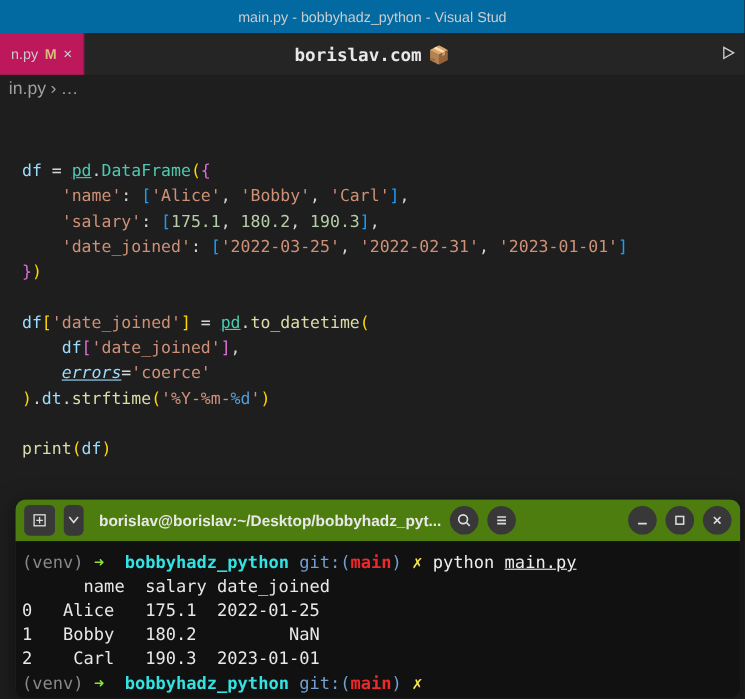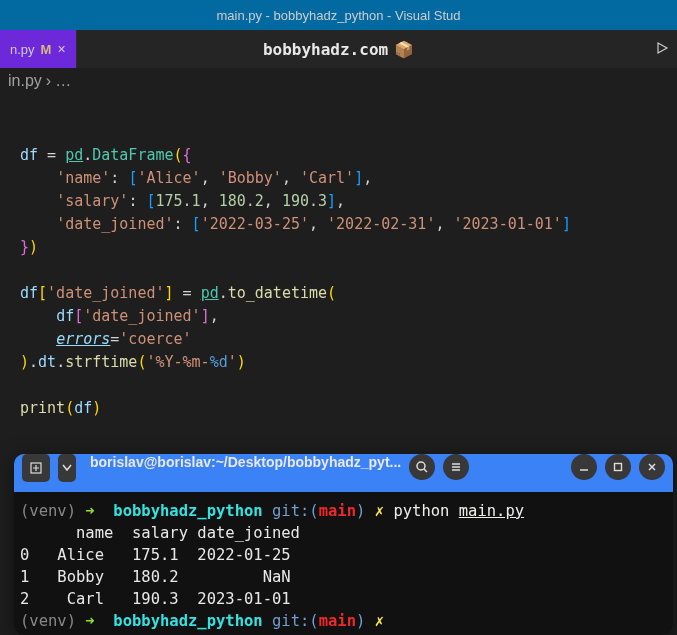--- a/index.html
+++ b/index.html
@@ -24,21 +24,21 @@
   }
   .tab-bar {
     height: 38px;
     background: #252526;
     display: flex;
     align-items: center;
     position: relative;
   }
   .tab {
     height: 100%;
-    background: #6d28d9;
+    background: #be185d;
     display: flex;
     align-items: center;
     padding: 0 10px;
     gap: 6px;
     font-size: 13px;
     font-family: -apple-system, sans-serif;
     border-right: 1px solid #2d2d2d;
   }
   .tab-name { color: #cccccc; }
   .tab-mod { color: #d7ba7d; font-weight: bold; }
@@ -97,22 +97,23 @@
     right: 4px;
     top: 454px;
     bottom: 0;
     background: #2c2c2c;
     border-radius: 10px;
     overflow: hidden;
     box-shadow: 0 4px 20px rgba(0,0,0,0.5);
   }
   .term-title {
     height: 38px;
-    background: #3b82f6;
-    display: flex;
+    background: #4d7c0f;
+    display: flex;
+    align-items: center;
     padding: 0 8px;
     gap: 8px;
   }
   .term-btn {
     width: 28px;
     height: 28px;
     background: #383838;
     border-radius: 5px;
     display: flex;
     align-items: center;
@@ -155,21 +156,21 @@
   <span>main.py - bobbyhadz_python - Visual Stud</span>
 </div>
 
 <div class="tab-bar">
   <div class="tab">
     <span class="tab-name">n.py</span>
     <span class="tab-mod">M</span>
     <span class="tab-close">×</span>
   </div>
   <div class="brand">
-    <span>bobbyhadz.com</span>
+    <span>borislav.com</span>
     <span class="brand-icon">📦</span>
   </div>
   <span class="run-icon">
     <svg width="14" height="14" viewBox="0 0 14 14">
         <path d="M3 2 L12 7 L3 12 Z" fill="none" stroke="#ccc" stroke-width="1.2"></path>
       </svg>
   </span>
 </div>
 
 <div class="breadcrumb">

